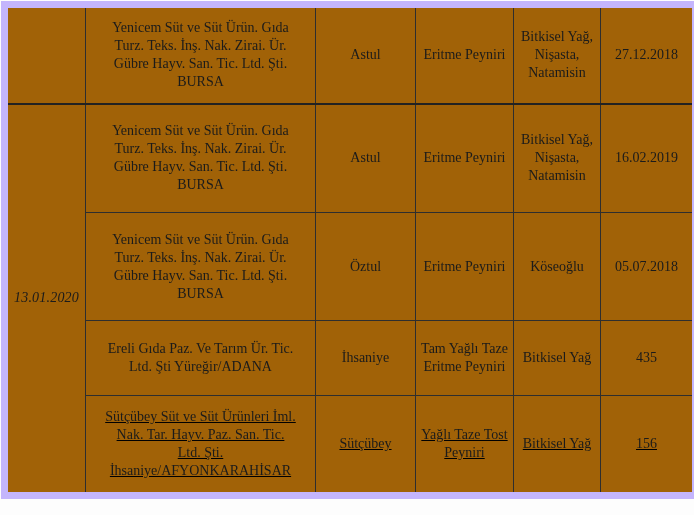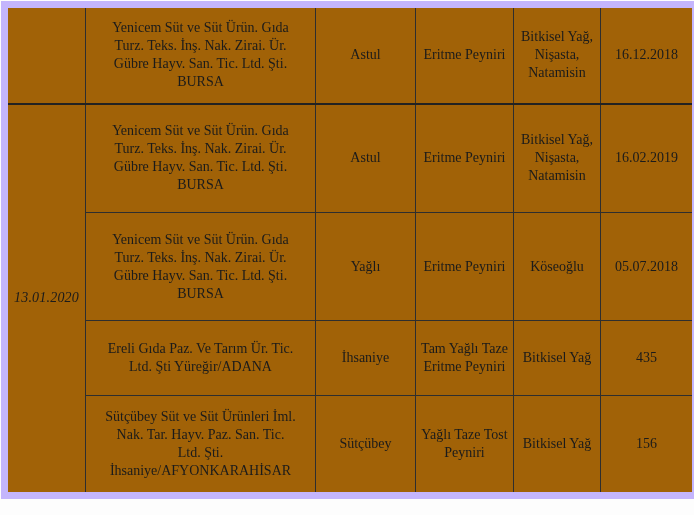--- a/index.html
+++ b/index.html
@@ -64,55 +64,55 @@
         <td class="date-cell"></td>
         <td>Yenicem Süt ve Süt Ürün. Gıda
 Turz. Teks. İnş. Nak. Zirai. Ür.
 Gübre Hayv. San. Tic. Ltd. Şti.
 BURSA</td>
         <td>Astul</td>
         <td>Eritme Peyniri</td>
         <td>Bitkisel Yağ,
 Nişasta,
 Natamisin</td>
-        <td>16.12.2018</td>
+        <td>27.12.2018</td>
       </tr>
       <tr style="height:109px;">
         <td class="date-cell" rowspan="4">13.01.2020</td>
         <td>Yenicem Süt ve Süt Ürün. Gıda
 Turz. Teks. İnş. Nak. Zirai. Ür.
 Gübre Hayv. San. Tic. Ltd. Şti.
 BURSA</td>
         <td>Astul</td>
         <td>Eritme Peyniri</td>
         <td>Bitkisel Yağ,
 Nişasta,
 Natamisin</td>
         <td>16.02.2019</td>
       </tr>
       <tr style="height:108px;">
         <td>Yenicem Süt ve Süt Ürün. Gıda
 Turz. Teks. İnş. Nak. Zirai. Ür.
 Gübre Hayv. San. Tic. Ltd. Şti.
 BURSA</td>
-        <td>Yağlı</td>
+        <td>Öztul</td>
         <td>Eritme Peyniri</td>
         <td>Köseoğlu</td>
         <td>05.07.2018</td>
       </tr>
       <tr style="height:75px;margin-left:39px;">
         <td>Ereli Gıda Paz. Ve Tarım Ür. Tic.
 Ltd. Şti Yüreğir/ADANA</td>
         <td>İhsaniye</td>
         <td>Tam Yağlı Taze
 Eritme Peyniri</td>
         <td>Bitkisel Yağ</td>
         <td>435</td>
       </tr>
-      <tr style="height:100px;">
+      <tr style="height:100px;text-decoration:underline;">
         <td>Sütçübey Süt ve Süt Ürünleri İml.
 Nak. Tar. Hayv. Paz. San. Tic.
 Ltd. Şti.
 İhsaniye/AFYONKARAHİSAR</td>
         <td>Sütçübey</td>
         <td>Yağlı Taze Tost
 Peyniri</td>
         <td>Bitkisel Yağ</td>
         <td>156</td>
       </tr>

